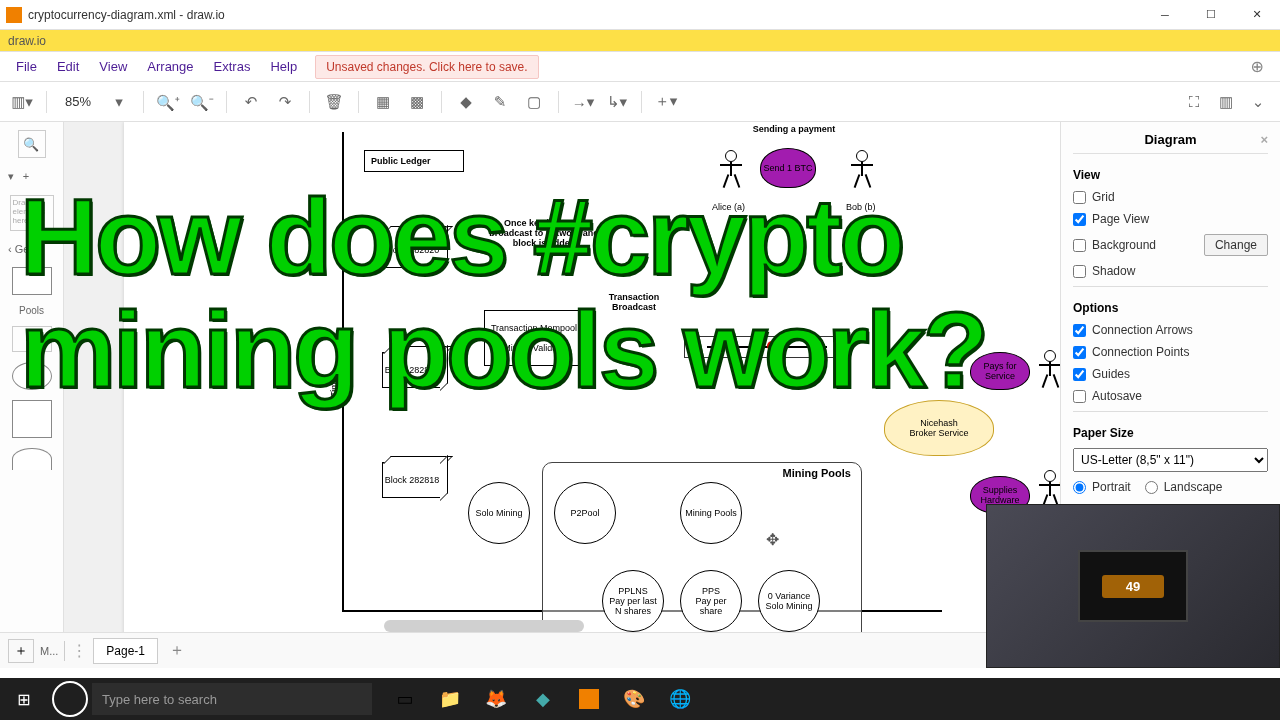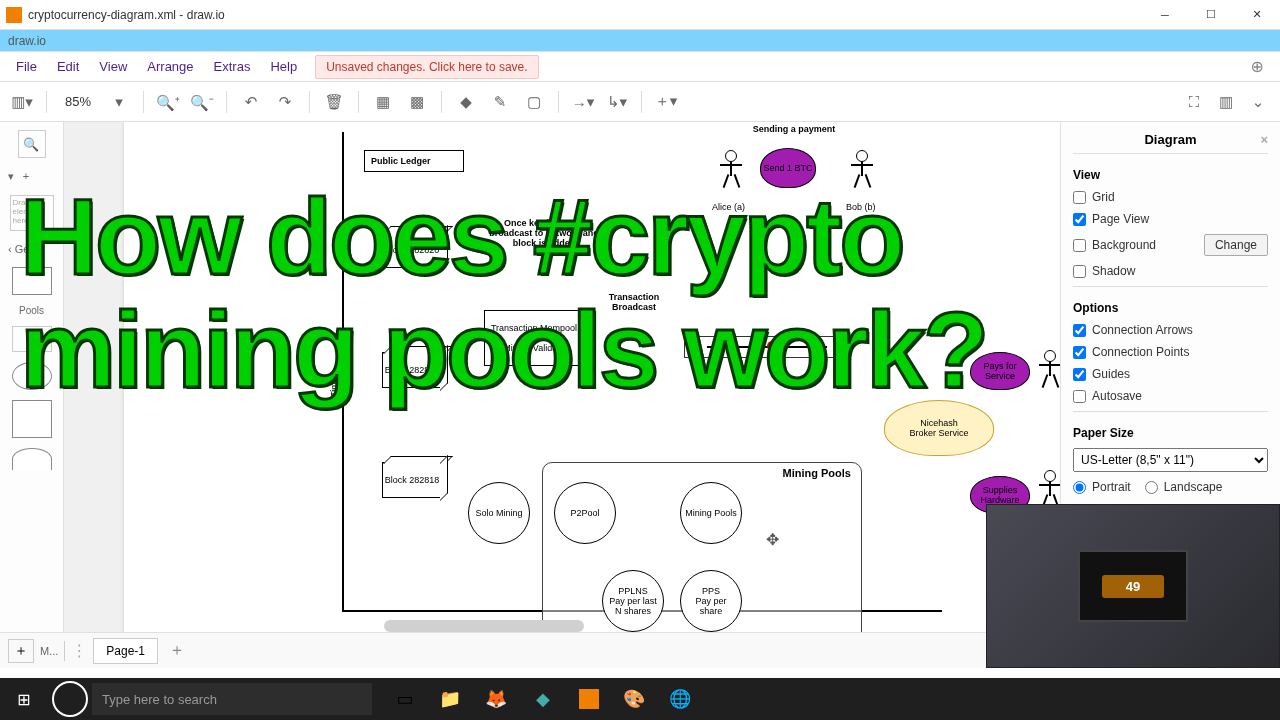--- a/index.html
+++ b/index.html
@@ -5,21 +5,21 @@
 * { margin:0; padding:0; box-sizing:border-box; font-family:"Segoe UI",Arial,sans-serif; }
 body { width:1280px; height:720px; background:#fff; overflow:hidden; position:relative; }
 
 
 .titlebar { height:30px; background:#fff; display:flex; align-items:center; padding:0 0 0 6px; border-bottom:1px solid #e0e0e0; }
 .titlebar .icon-box { width:16px; height:16px; background:#f08000; margin-right:6px; display:inline-block; }
 .titlebar .title { font-size:12px; color:#333; flex:1; }
 .win-btn { width:46px; height:30px; display:flex; align-items:center; justify-content:center; color:#333; font-size:11px; }
 
 
-.urlbar { height:22px; background:#7dd3fc; display:flex; align-items:center; padding:0 8px; font-size:12px; color:#555; border-bottom:1px solid #e0e0e0; }
+.urlbar { height:22px; background:#fde047; display:flex; align-items:center; padding:0 8px; font-size:12px; color:#555; border-bottom:1px solid #e0e0e0; }
 
 
 .menubar { height:30px; display:flex; align-items:center; padding:0 6px; border-bottom:1px solid #e0e0e0; }
 .menu-item { padding:4px 10px; font-size:13px; color:#4c1d95; cursor:pointer; }
 .save-chip { margin-left:8px; padding:4px 10px; background:#fde9e7; border:1px solid #f5c6c3; color:#c0392b; font-size:12px; border-radius:2px; cursor:pointer; }
 .globe { margin-left:auto; margin-right:10px; color:#888; font-size:16px; }
 
 
 .toolbar { height:40px; display:flex; align-items:center; padding:0 8px; gap:6px; border-bottom:1px solid #e0e0e0; }
 .tbtn { width:28px; height:28px; display:flex; align-items:center; justify-content:center; color:#666; font-size:15px; cursor:pointer; }
@@ -241,20 +241,21 @@
       </div>
 
       <div class="box circle" style="left:344px;top:360px;width:62px;height:62px;">Solo Mining</div>
       <div class="box circle" style="left:430px;top:360px;width:62px;height:62px;">P2Pool</div>
       <div class="box circle" style="left:556px;top:360px;width:62px;height:62px;">Mining Pools</div>
 
       <div class="box circle" style="left:478px;top:448px;width:62px;height:62px;white-space:pre-line;">PPLNS
 Pay per last N shares</div>
       <div class="box circle" style="left:556px;top:448px;width:62px;height:62px;white-space:pre-line;">PPS
 Pay per share</div>
+      <div class="box circle" style="left:634px;top:448px;width:62px;height:62px;white-space:pre-line;">0 Variance Solo Mining</div>
 
       <div style="position:absolute;left:642px;top:408px;font-size:16px;color:#555;">✥</div>
     </div>
     <div class="scrollbar-h"></div>
   </div>
 
   <div class="right">
     <div class="ptitle">
       <span>Diagram</span>
       <span class="close-p">×</span>

